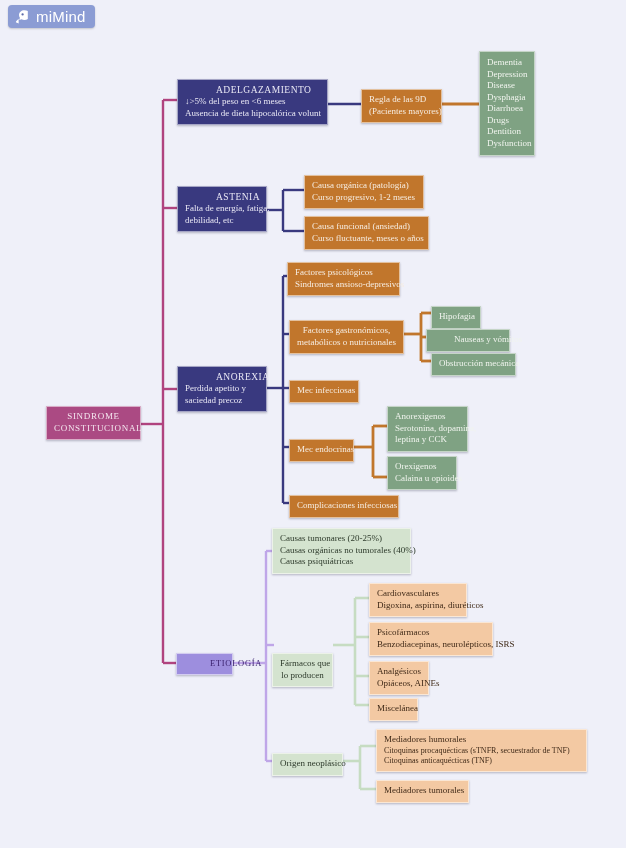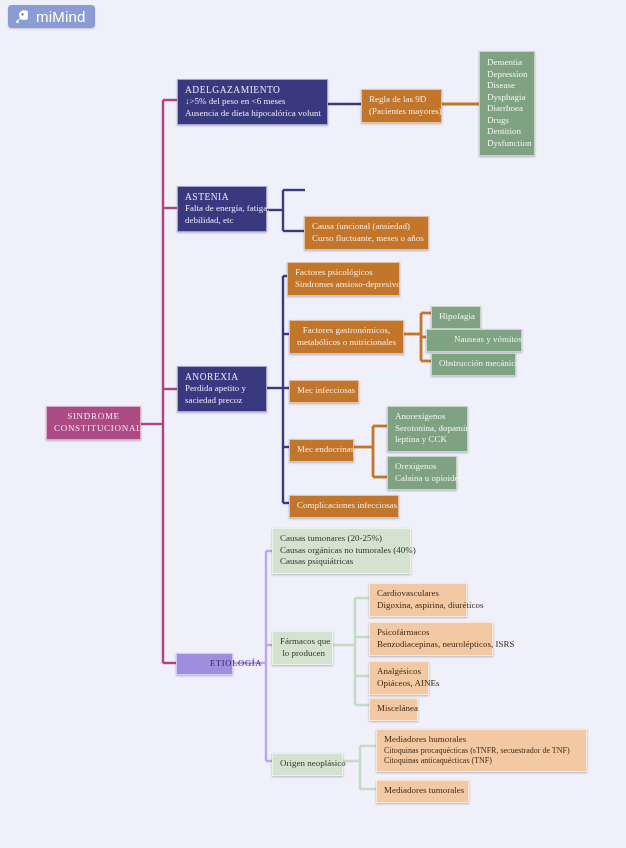--- a/index.html
+++ b/index.html
@@ -80,21 +80,21 @@
     color: #f4e6ef;
     text-align: center;
   }
   .n-root .hd { font-size: 9px; letter-spacing: .7px; }
 
   
   .n-blue {
     background: #39397f;
     color: #e8e7f4;
   }
-  .n-blue .hd { font-weight: normal; letter-spacing: .5px; }
+  .n-blue .hd { font-weight: normal; letter-spacing: .5px; margin-left: 31px; }
 
   
   .n-purple {
     background: #9d8ede;
     color: #3b2370;
     text-align: center;
     padding-left: 33px;
   }
   .n-purple .hd { font-size: 8.5px; letter-spacing: .7px; }
 
@@ -209,20 +209,24 @@
     <span class="ln sub">Dentition</span>
     <span class="ln sub">Dysfunction</span>
   </div>
 
   <div class="node n-blue" style="left:177px; top:186px; width:90px;">
     <span class="ln hd">ASTENIA</span>
     <span class="ln sub">Falta de energía, fatiga,</span>
     <span class="ln sub">debilidad, etc</span>
   </div>
 
+  <div class="node n-orange" style="left:304px; top:175px; width:120px;">
+    <span class="ln sub">Causa orgánica (patología)</span>
+    <span class="ln sub">Curso progresivo, 1-2 meses</span>
+  </div>
 
   <div class="node n-orange" style="left:304px; top:216px; width:125px;">
     <span class="ln sub">Causa funcional (ansiedad)</span>
     <span class="ln sub">Curso fluctuante, meses o años</span>
   </div>
 
   <div class="node n-blue" style="left:177px; top:366px; width:90px;">
     <span class="ln hd">ANOREXIA</span>
     <span class="ln sub">Perdida apetito y</span>
     <span class="ln sub">saciedad precoz</span>
@@ -234,21 +238,21 @@
   </div>
 
   <div class="node n-orange ctr" style="left:289px; top:320px; width:115px;">
     <span class="ln sub">Factores gastronómicos,</span>
     <span class="ln sub">metabólicos o nutricionales</span>
   </div>
 
   <div class="node n-green" style="left:431px; top:306px; width:50px;">
     <span class="ln sub">Hipofagia</span>
   </div>
-  <div class="node n-green" style="left:426px; top:329px; width:96px;padding-left:27px;">
+  <div class="node n-green" style="left:426px; top:329px; width:84px;padding-left:27px;">
     <span class="ln sub">Nauseas y vómitos</span>
   </div>
   <div class="node n-green" style="left:431px; top:353px; width:85px;">
     <span class="ln sub">Obstrucción mecánica</span>
   </div>
 
   <div class="node n-orange" style="left:289px; top:380px; width:70px;">
     <span class="ln sub">Mec infecciosas</span>
   </div>
 
@@ -274,21 +278,21 @@
   <div class="node n-purple" style="left:176px; top:653px; width:57px;">
     <span class="ln hd">ETIOLOGÍA</span>
   </div>
 
   <div class="node n-pgreen" style="left:272px; top:528px; width:139px;">
     <span class="ln sub">Causas tumonares (20-25%)</span>
     <span class="ln sub">Causas orgánicas no tumorales (40%)</span>
     <span class="ln sub">Causas psiquiátricas</span>
   </div>
 
-  <div class="node n-pgreen ctr" style="left:272px; top:631px; width:61px;text-align:right;">
+  <div class="node n-pgreen ctr" style="left:272px; top:653px; width:61px;">
     <span class="ln sub">Fármacos que</span>
     <span class="ln sub">lo producen</span>
   </div>
 
   <div class="node n-peach" style="left:369px; top:583px; width:98px;">
     <span class="ln sub">Cardiovasculares</span>
     <span class="ln sub">Digoxina, aspirina, diuréticos</span>
   </div>
 
   <div class="node n-peach" style="left:369px; top:622px; width:124px;">

